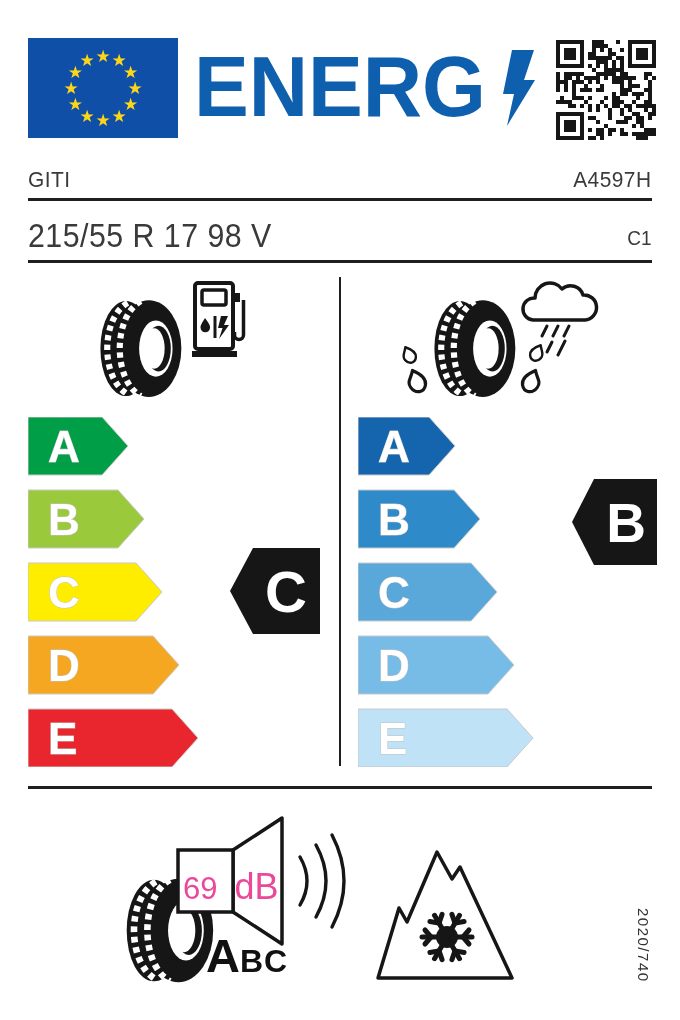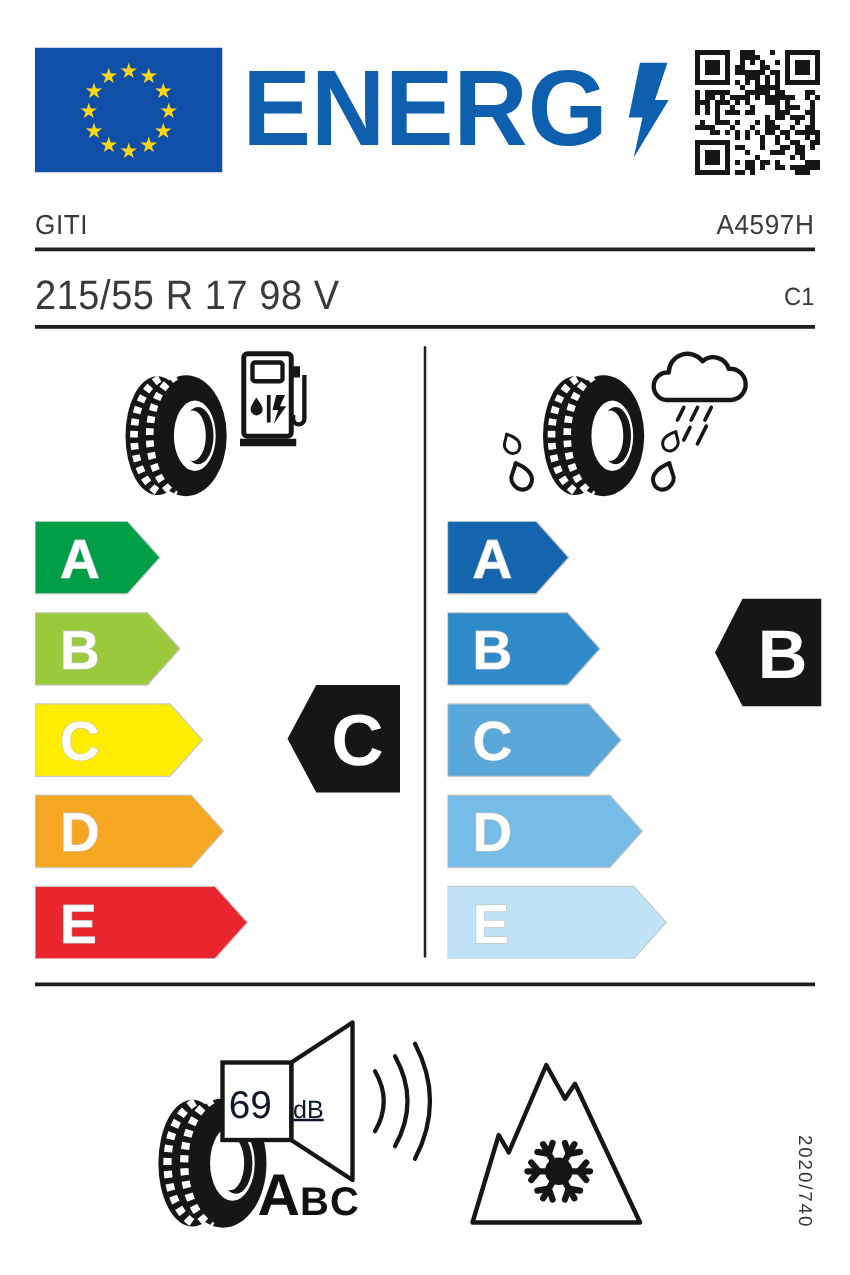--- a/index.html
+++ b/index.html
@@ -7,23 +7,23 @@
     position:relative;width:680px;height:1020px;background:#ffffff;
     font-family:"Liberation Sans",sans-serif;overflow:hidden;margin:0 auto;
   }
   .abs{position:absolute;}
   .hrule{position:absolute;left:28px;width:624px;height:2.5px;background:#1f1f1f;}
   .vrule{position:absolute;background:#1f1f1f;}
   .brand-row{color:#3a3a3a;font-size:22px;font-weight:400;letter-spacing:0.5px;transform:scaleX(0.95);transform-origin:left;}
   .brand-right{transform-origin:right;}
   .size-text{color:#3a3a3a;font-size:33px;letter-spacing:0.5px;transform:scaleX(0.92);transform-origin:left;}
   .class-text{color:#3a3a3a;font-size:20px;transform:scaleX(0.95);transform-origin:right;}
-  .noise-db{display:flex;align-items:baseline;gap:17px;color:#0f172a;}
+  .noise-db{display:flex;align-items:baseline;gap:17px;color:#ec4899;}
   .noise-db .v{font-size:31px;}
-  .noise-db .u{font-size:20px;text-decoration:underline;}
+  .noise-db .u{font-size:36px;}
   .abc{display:flex;align-items:baseline;color:#111;}
   .abc .big{font-size:47px;font-weight:bold;}
   .abc .rest{font-size:32px;font-weight:700;letter-spacing:1px;}
   .regulation{color:#333;font-size:15px;letter-spacing:1.5px;transform:rotate(90deg);transform-origin:top left;white-space:nowrap;}
   svg text.scale-letter{font-family:"Liberation Sans",sans-serif;font-weight:bold;font-size:44px;fill:#fff;stroke:#c3c3c3;stroke-width:0.9;paint-order:stroke;}
   svg text.rating-letter{font-family:"Liberation Sans",sans-serif;font-weight:bold;fill:#fff;text-anchor:middle;}
   svg text.star{font-family:"DejaVu Sans",sans-serif;text-anchor:middle;}
 </style>
 </head>
 <body>

